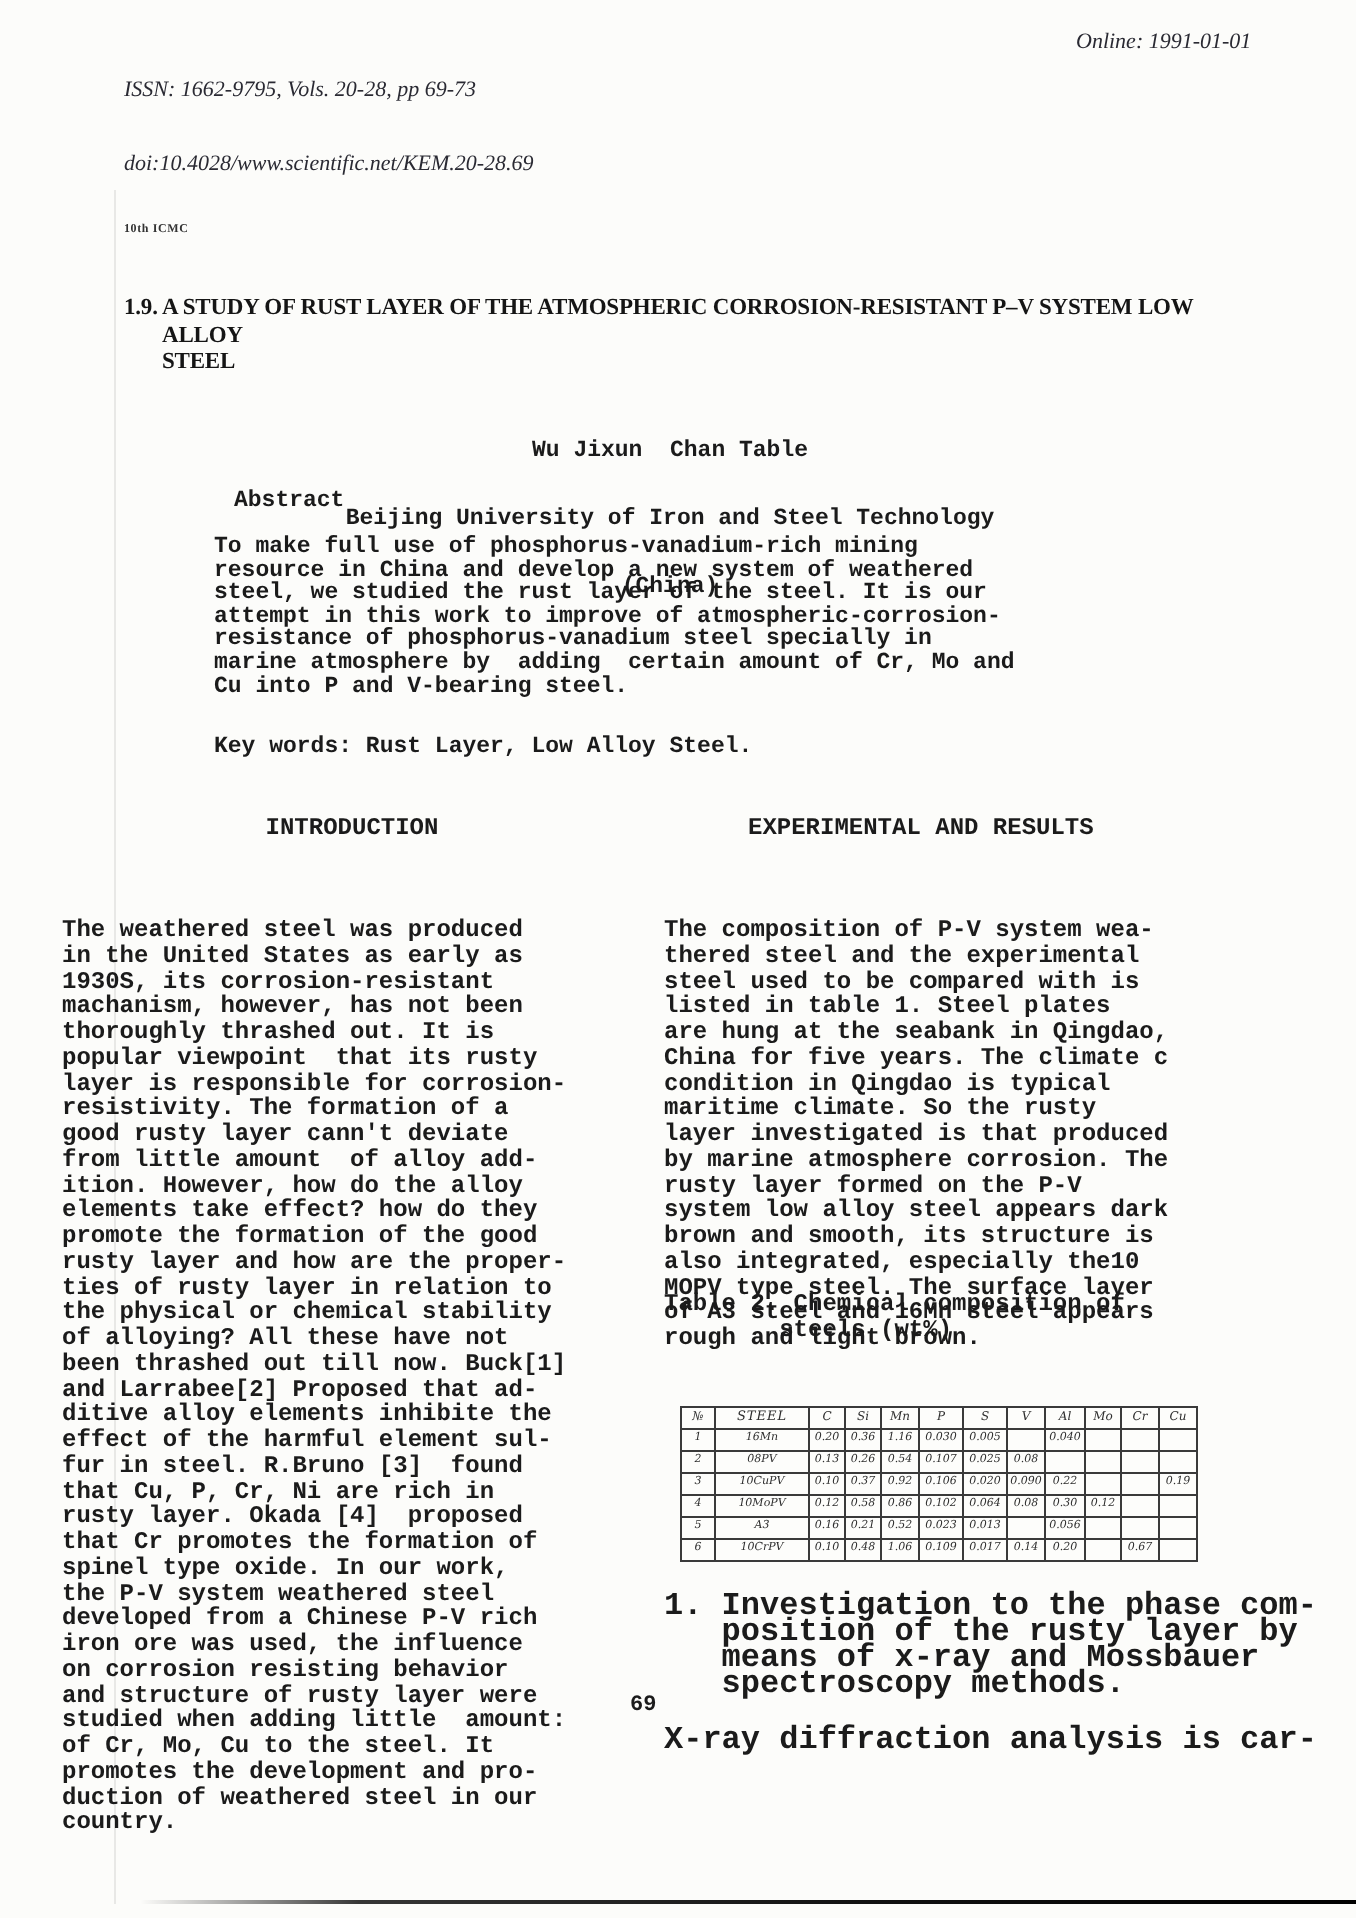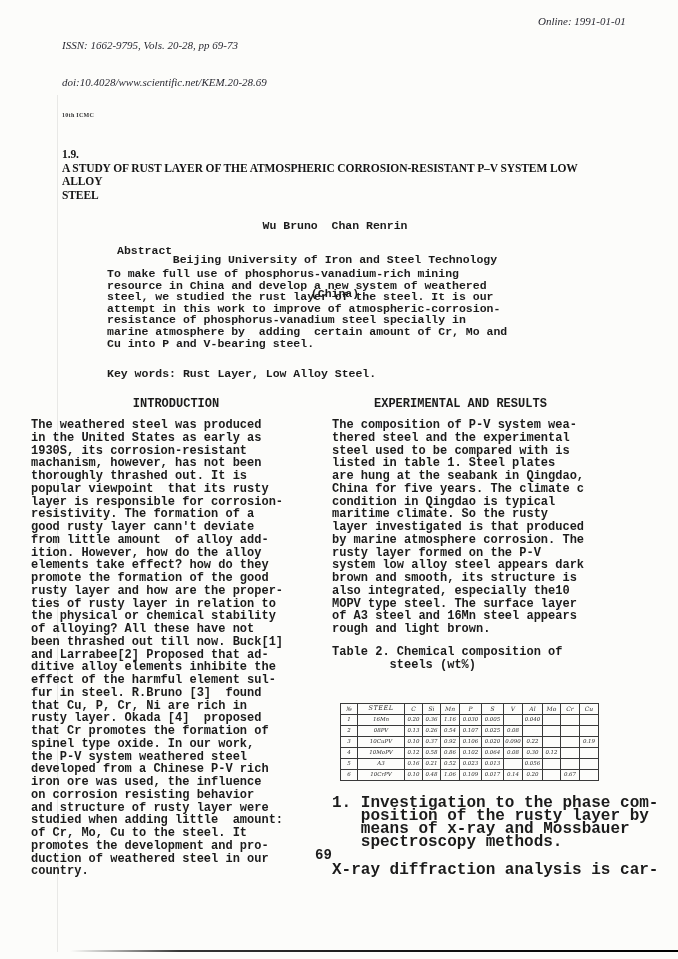--- a/index.html
+++ b/index.html
@@ -31,39 +31,38 @@
   }
   
   .title-row{
     display:flex;
     font-family:"Liberation Serif",serif;
     font-weight:bold;
     font-size:11.5px;
     line-height:13.5px;
     letter-spacing:-0.1px;
     color:#151515;
-    flex-direction:column;
   }
   .title-num{width:19px;flex:none;}
   .title-text{white-space:pre-line;}
   
   .tw{
     font-family:"Liberation Mono","DejaVu Sans Mono",monospace;
     font-weight:bold;
     color:#1b1b1b;
     white-space:pre;
   }
   .authors{font-size:11.5px;line-height:11.4px;text-align:center;}
   .abshead{font-size:11.5px;}
   .absbody{font-size:11.5px;line-height:11.6px;}
-  .colhead{font-size:12px;}
-  .colbody{font-size:12px;line-height:12.75px;}
+  .colhead{font-size:12px;margin-top:10px;}
+  .colbody{font-size:12px;line-height:12.75px;margin-top:40px;}
   .caption{font-size:12px;line-height:13px;}
   .noteblock{font-size:16px;line-height:13px;}
-  .pageno{font-size:14px;}
+  .pageno{font-size:11px;}
   
   table.comp{
     border-collapse:collapse;
     table-layout:fixed;
     width:258px;
     background:#fdfdfb;
   }
   table.comp th, table.comp td{
     border:0.8px solid #3a3a3a;
     font-family:"DejaVu Serif",serif;
@@ -102,21 +101,21 @@
 
 <div class="abs confmark" style="left:62px;top:112px;">10th ICMC</div>
 
 <div class="abs title-row" style="left:62px;top:148px;width:545px;">
   <span class="title-num">1.9.</span>
   <span class="title-text">A STUDY OF RUST LAYER OF THE ATMOSPHERIC CORROSION-RESISTANT P–V SYSTEM LOW ALLOY
 STEEL</span>
 </div>
 
 <div class="abs tw authors" style="left:100px;top:197px;width:470px;">
-  <div>Wu Bruno  Chan Renrin</div>
+  <div>Wu Jixun  Chan Table</div>
   <div>Beijing University of Iron and Steel Technology</div>
   <div>(China)</div>
 </div>
 
 <div class="abs tw abshead" style="left:117px;top:244px;width:470px;text-align:left;">Abstract</div>
 <div class="abs tw absbody" style="left:107px;top:268px;">To make full use of phosphorus-vanadium-rich mining
 resource in China and develop a new system of weathered
 steel, we studied the rust layer of the steel. It is our
 attempt in this work to improve of atmospheric-corrosion-
 resistance of phosphorus-vanadium steel specially in

